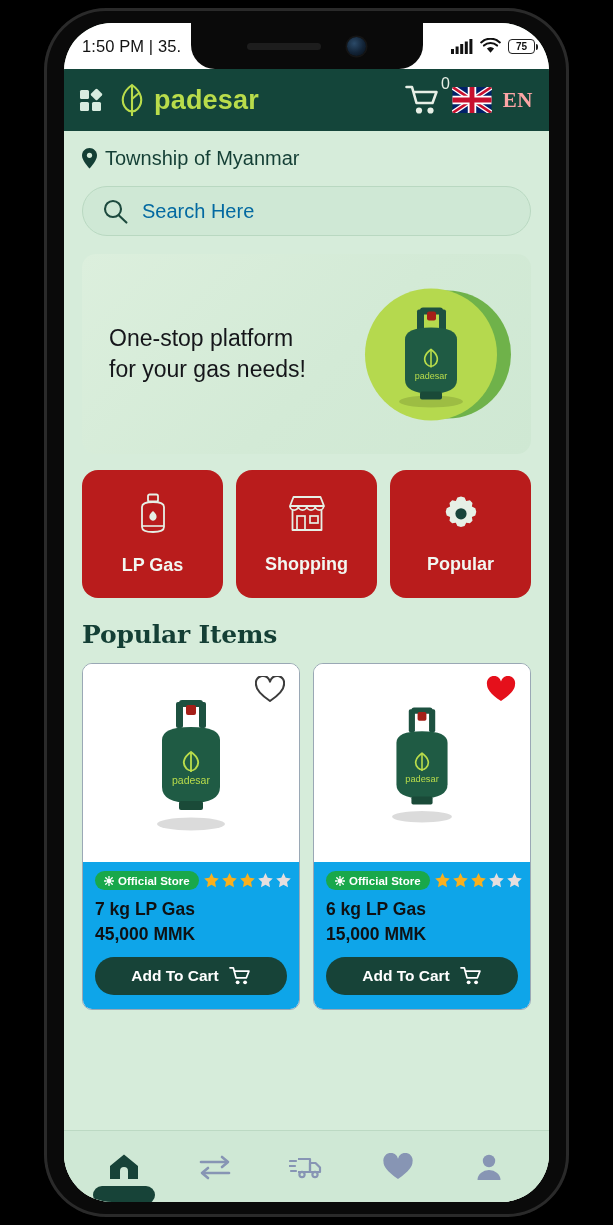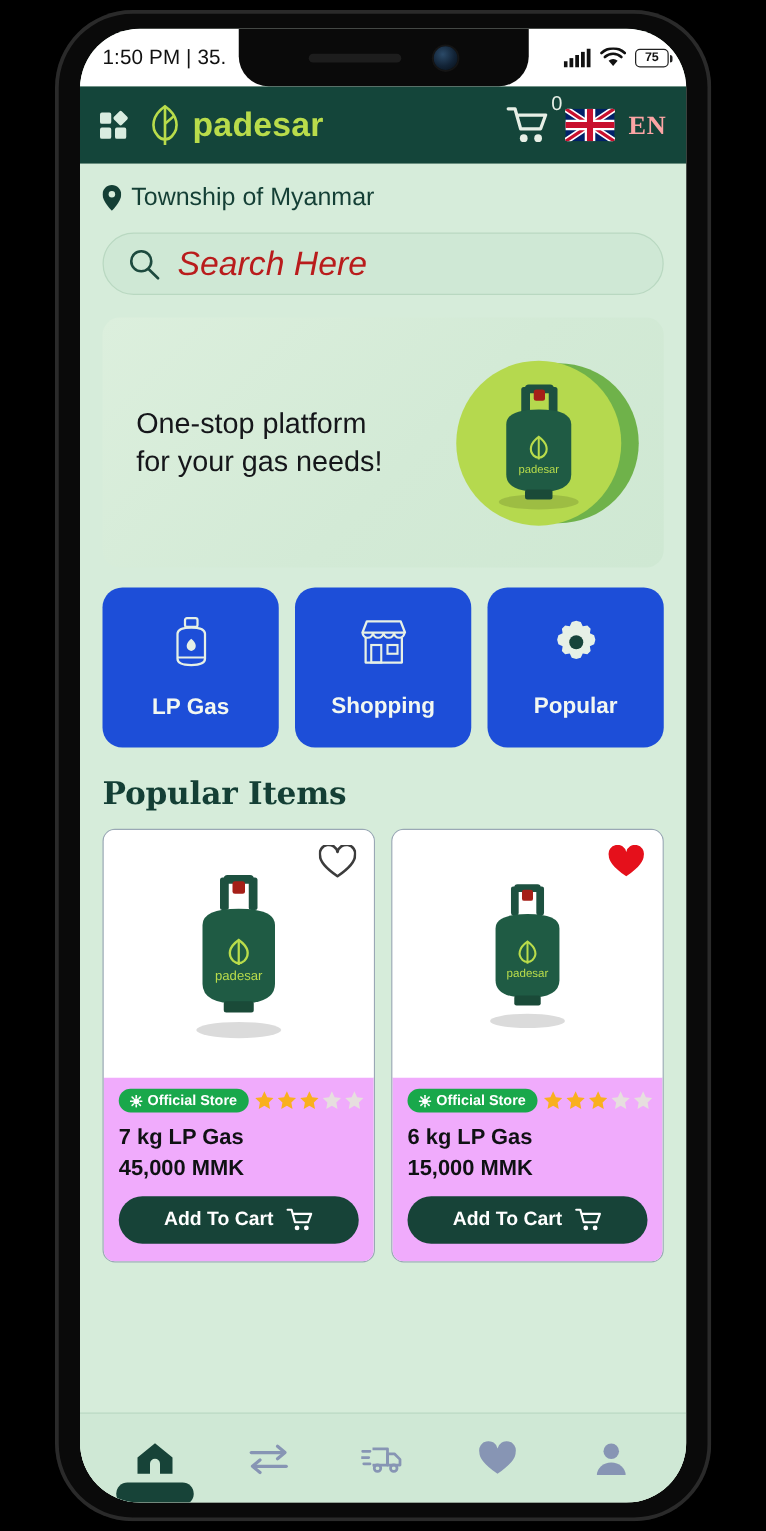--- a/index.html
+++ b/index.html
@@ -112,21 +112,21 @@
 
   #search-bar {
     margin: 16px 18px 0 18px;
     height: 50px;
     background: #cfe8d5;
     border: 1.5px solid #b9d8c1;
     border-radius: 26px;
     display: flex; align-items: center; gap: 14px;
     padding: 0 20px;
   }
-  #search-bar .ph { color: #b91c1c; font-size: 27px; font-weight: 500; font-style: italic; }
+  #search-bar .ph { color: #0369a1; font-size: 20px; font-weight: 500; }
 
   
   #banner {
     margin: 18px 18px 0 18px;
     height: 200px;
     border-radius: 14px;
     background: linear-gradient(135deg, #dcefdd 0%, #d3ead6 55%, #cfe8d3 100%);
     display: flex; align-items: center;
     position: relative;
     overflow: hidden;
@@ -157,40 +157,40 @@
     letter-spacing: -.2px;
   }
 
   
   #market-grid {
     display: flex; gap: 13px;
     margin: 16px 18px 0 18px;
   }
   .mp-card {
     flex: 1; height: 128px;
-    background: #1d4ed8;
+    background: #b91c1c;
     border-radius: 16px;
     display: flex; flex-direction: column;
     align-items: center; justify-content: center; gap: 20px;
   }
   .mp-card .label { color: #f2f7f1; font-size: 18px; font-weight: 700; }
 
   
   #items-row { display: flex; gap: 13px; margin: 14px 18px 0 18px; }
   .item-card {
     flex: 1;
     background: #ffffff;
     border: 1.5px solid #9aa8b5;
     border-radius: 10px;
     overflow: hidden;
     display: flex; flex-direction: column;
   }
   .item-media { position: relative; height: 198px; background: #fff; display: flex; align-items: center; justify-content: center; }
   .fav { position: absolute; top: 12px; right: 14px; }
-  .item-info { background: #f0abfc; padding: 9px 12px 14px 12px; }
+  .item-info { background: #0ea5e9; padding: 9px 12px 14px 12px; }
   .badge-row { display: flex; align-items: center; justify-content: space-between; gap: 4px; }
   .store-badge {
     background: #19a84b; color: #fff;
     font-size: 11.5px; font-weight: 600;
     padding: 3.5px 9px; border-radius: 12px;
     display: flex; align-items: center; gap: 4px; white-space: nowrap;
   }
   .stars { display: flex; gap: 1px; }
   .item-title { color: #0f1113; font-size: 17.5px; font-weight: 700; margin-top: 9px; }
   .item-price { color: #0f1113; font-size: 17.5px; font-weight: 700; margin-top: 4px; }

